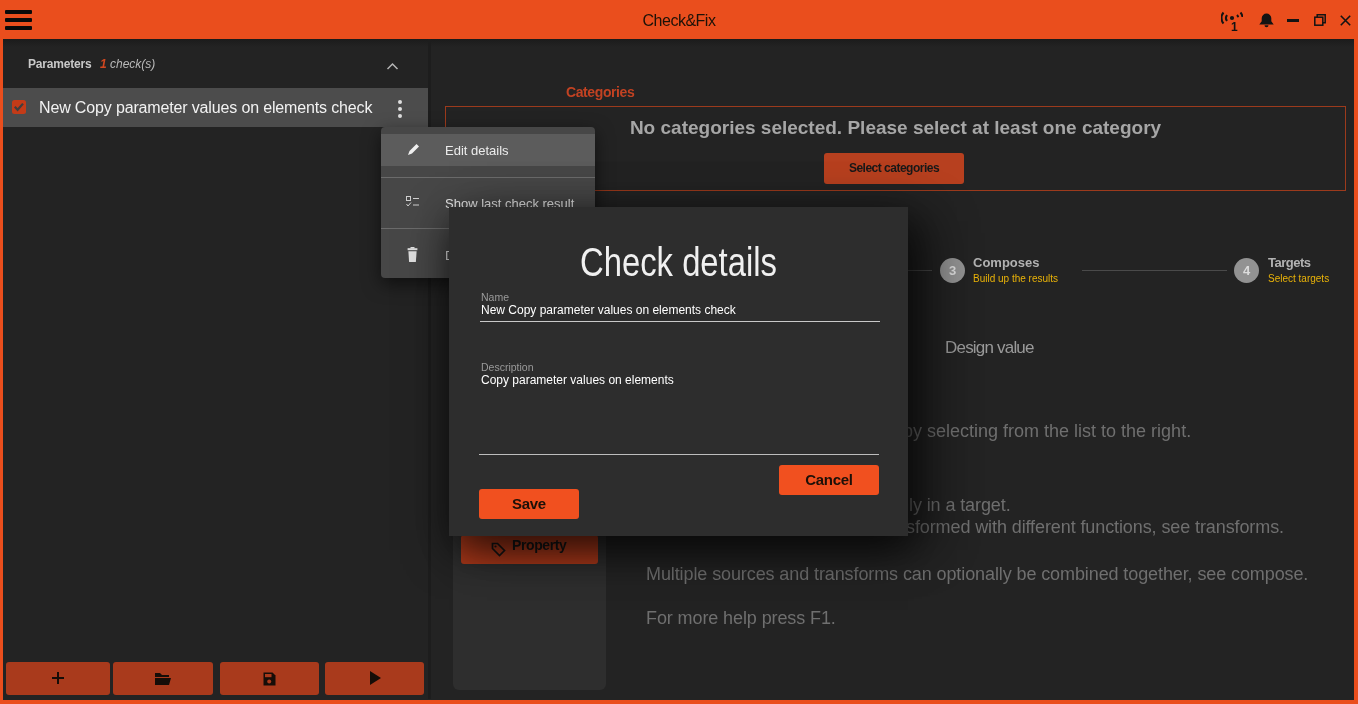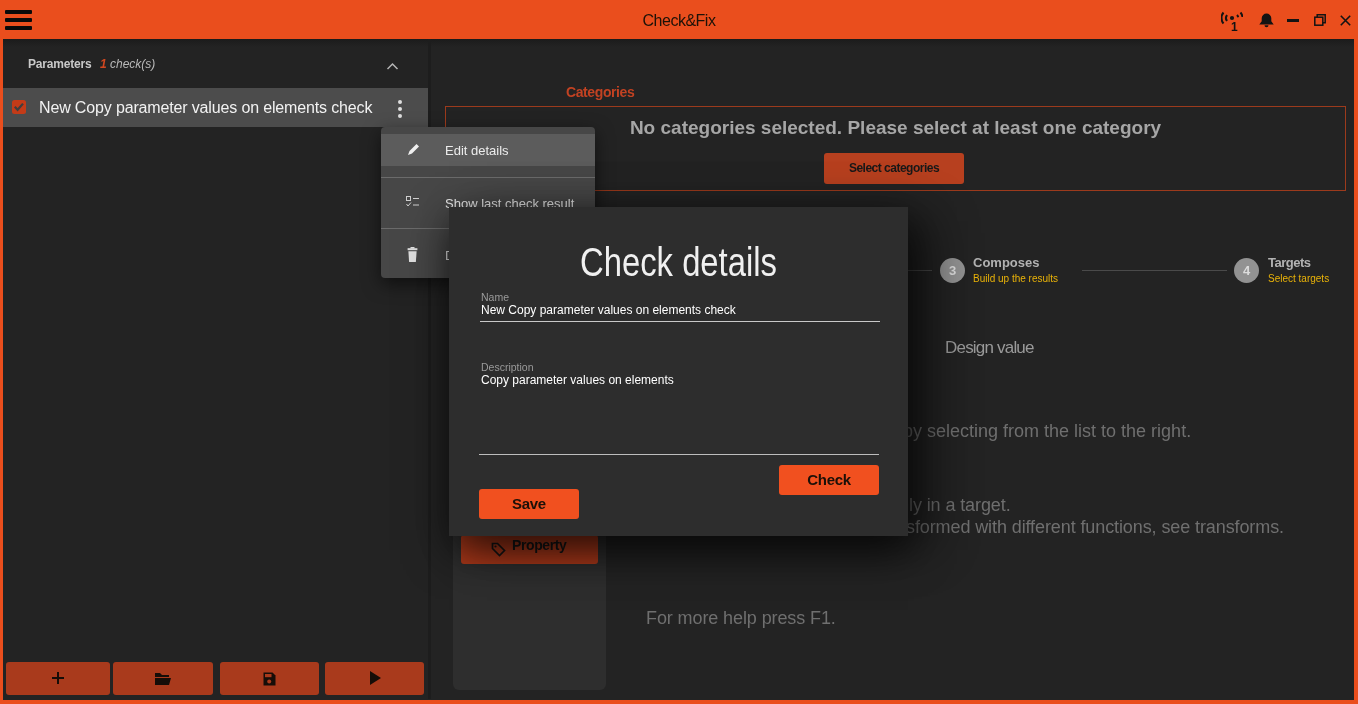--- a/index.html
+++ b/index.html
@@ -132,20 +132,21 @@
   <div class="abs stepline" style="left:1082px; width:145px;"></div>
   <div class="abs stepc" style="left:1234px;">4</div>
   <div class="abs stept" style="left:1268px; top:256px; letter-spacing:-0.5px;">Targets</div>
   <div class="abs steps" style="left:1268px; top:274px;">Select targets</div>
 
   <div class="abs" id="design">Design value</div>
 
   <div class="abs body20" id="bl1" style="left:903px; top:422px; letter-spacing:0;">by selecting from the list to the right.</div>
   <div class="abs body20" id="bl2" style="left:909px; top:496px;text-align:right;">ly in a target.</div>
   <div class="abs body20" id="bl3" style="left:906px; top:518px;">sformed with different functions, see transforms.</div>
+  <div class="abs body20" id="bl4" style="left:646px; top:565px;">Multiple sources and transforms can optionally be combined together, see compose.</div>
   <div class="abs body20" id="bl5" style="left:646px; top:609px;">For more help press F1.</div>
 
   <div class="abs" id="proppanel"></div>
   <div class="abs" id="propbtn">
     <svg class="abs" style="left:29px; top:6px;" width="17" height="17" viewBox="0 0 17 17">
       <path d="M2.5 2.5 h5 l7 7 -5 5 -7 -7 z" fill="none" stroke="#161616" stroke-width="1.7"></path>
       <circle cx="5.5" cy="5.5" r="1.1" fill="#161616"></circle>
     </svg>
     <span class="abs" style="left:51px; top:2px;">Property</span>
   </div>
@@ -173,21 +174,21 @@
 
   <div class="abs" id="modal"></div>
   <div class="abs" id="mtitle2">Check details</div>
   <span class="abs mlabel" style="left:481px; top:291px;">Name</span>
   <span class="abs mvalue" style="left:481px; top:303px;">New Copy parameter values on elements check</span>
   <div class="abs mline" style="left:480px; top:321px; width:400px;"></div>
   <span class="abs mlabel" style="left:481px; top:361px;">Description</span>
   <span class="abs mvalue" style="left:481px; top:373px;">Copy parameter values on elements</span>
   <div class="abs mline" style="left:479px; top:454px; width:400px; background:#bdbdbd;"></div>
   <div class="abs mbtn" style="left:479px;margin-top:24px;">Save</div>
-  <div class="abs mbtn" style="left:779px;">Check</div>
+  <div class="abs mbtn" style="left:779px;">Cancel</div>
 
   <div class="abs" id="titlebar"></div>
   <div class="abs hbar" style="top:10px;"></div>
   <div class="abs hbar" style="top:18px;"></div>
   <div class="abs hbar" style="top:26px;"></div>
   <div class="abs" id="wtitle">Check&amp;Fix</div>
   <svg class="abs" style="left:1221px; top:9px;" width="22" height="23" viewBox="0 0 22 23">
     <g stroke="#131313" stroke-width="2" fill="none">
       <path d="M2.5 3.5 a 8.5 8.5 0 0 0 0 11"></path>
       <path d="M6 6 a 5 5 0 0 0 0 6"></path>

